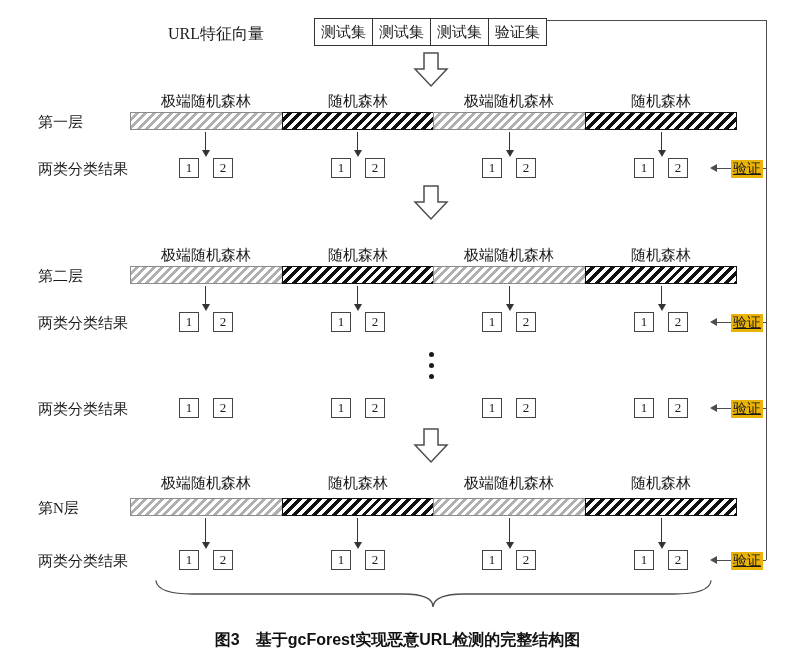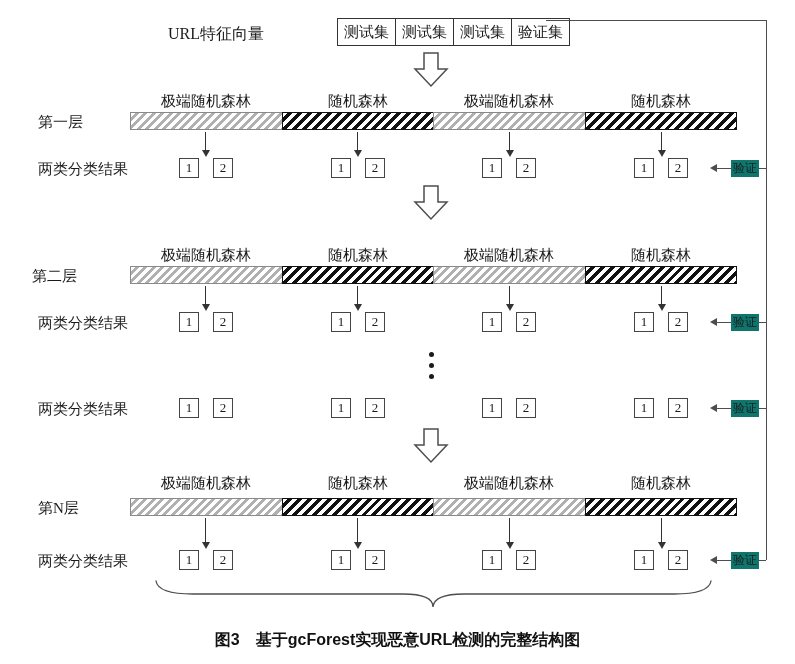--- a/index.html
+++ b/index.html
@@ -6,21 +6,21 @@
   html,body { margin:0; padding:0; background:#ffffff; }
   #fig {
     position:relative; width:795px; height:664px; background:#ffffff;
     color:#1a1a1a; font-family:"Liberation Serif", serif; overflow:hidden;
   }
   .abs { position:absolute; }
   .lbl { font-size:15px; white-space:nowrap; }
   .center { text-align:center; }
 
   
-  .dsrow { display:flex;margin-left:23px; }
+  .dsrow { display:flex; }
   .dsbox {
     width:59px; height:28px; border:1px solid #333; background:#fff;
     display:flex; align-items:center; justify-content:center; font-size:15px;
   }
   .dsbox + .dsbox { margin-left:-1px; }
 
   
   .bar { display:flex; width:607px; height:18px; }
   .seg { flex:1; border:1px solid #555; }
   .seg + .seg { margin-left:-1px; }
@@ -37,21 +37,21 @@
   
   .sarrow { width:9px; }
   .sarrow .sline { width:1px; height:18px; background:#333; margin:0 auto; }
   .sarrow .sline.long { height:24px; }
   .sarrow .shead { width:0; height:0; border-left:4px solid transparent; border-right:4px solid transparent; border-top:7px solid #333; margin:0 auto; }
 
   
   .vline { width:1px; background:#4d4d4d; }
   .hline { height:1px; background:#4d4d4d; }
   .varrowhead { width:0; height:0; border-top:4px solid transparent; border-bottom:4px solid transparent; border-right:7px solid #4d4d4d; }
-  .verify-lbl { font-size:12px; background:#0f766e; padding:0 2px; white-space:nowrap; }
+  .verify-lbl { font-size:14px; background:#eab308; padding:0 2px; white-space:nowrap;text-decoration:underline; }
 
   
   .vdots { width:8px; }
   .vdots .dot { width:5px; height:5px; border-radius:50%; background:#1a1a1a; margin:0 auto 6px auto; }
 
   .caption { font-family:"Liberation Sans", sans-serif; font-weight:bold; font-size:16px; color:#111; }
 </style>
 </head>
 <body>
 
@@ -122,21 +122,21 @@
   </div>
 
   <div class="abs hline" style="left:717px; top:168px; width:49px;"></div>
   <div class="abs varrowhead" style="left:710px; top:164px;"></div>
   <div class="abs verify-lbl" style="left:731px; top:160px;">验证</div>
 
   <svg class="abs" width="36" height="36" viewBox="0 0 36 36" style="left:413px; top:185px;">
     <polygon points="11,1 25,1 25,17 34,17 18,34 2,17 11,17" fill="#ffffff" stroke="#4d4d4d" stroke-width="1.5"></polygon>
   </svg>
 
-  <div class="abs lbl" style="left:32px; top:267px;">第二层</div>
+  <div class="abs lbl" style="left:38px; top:267px;">第二层</div>
   <div class="abs lbl center" style="left:126px; top:246px; width:160px;">极端随机森林</div>
   <div class="abs lbl center" style="left:278px; top:246px; width:160px;">随机森林</div>
   <div class="abs lbl center" style="left:429px; top:246px; width:160px;">极端随机森林</div>
   <div class="abs lbl center" style="left:581px; top:246px; width:160px;">随机森林</div>
 
   <div class="abs bar" style="left:130px; top:266px;">
     <div class="seg hl"></div>
     <div class="seg hd"></div>
     <div class="seg hl"></div>
     <div class="seg hd"></div>

